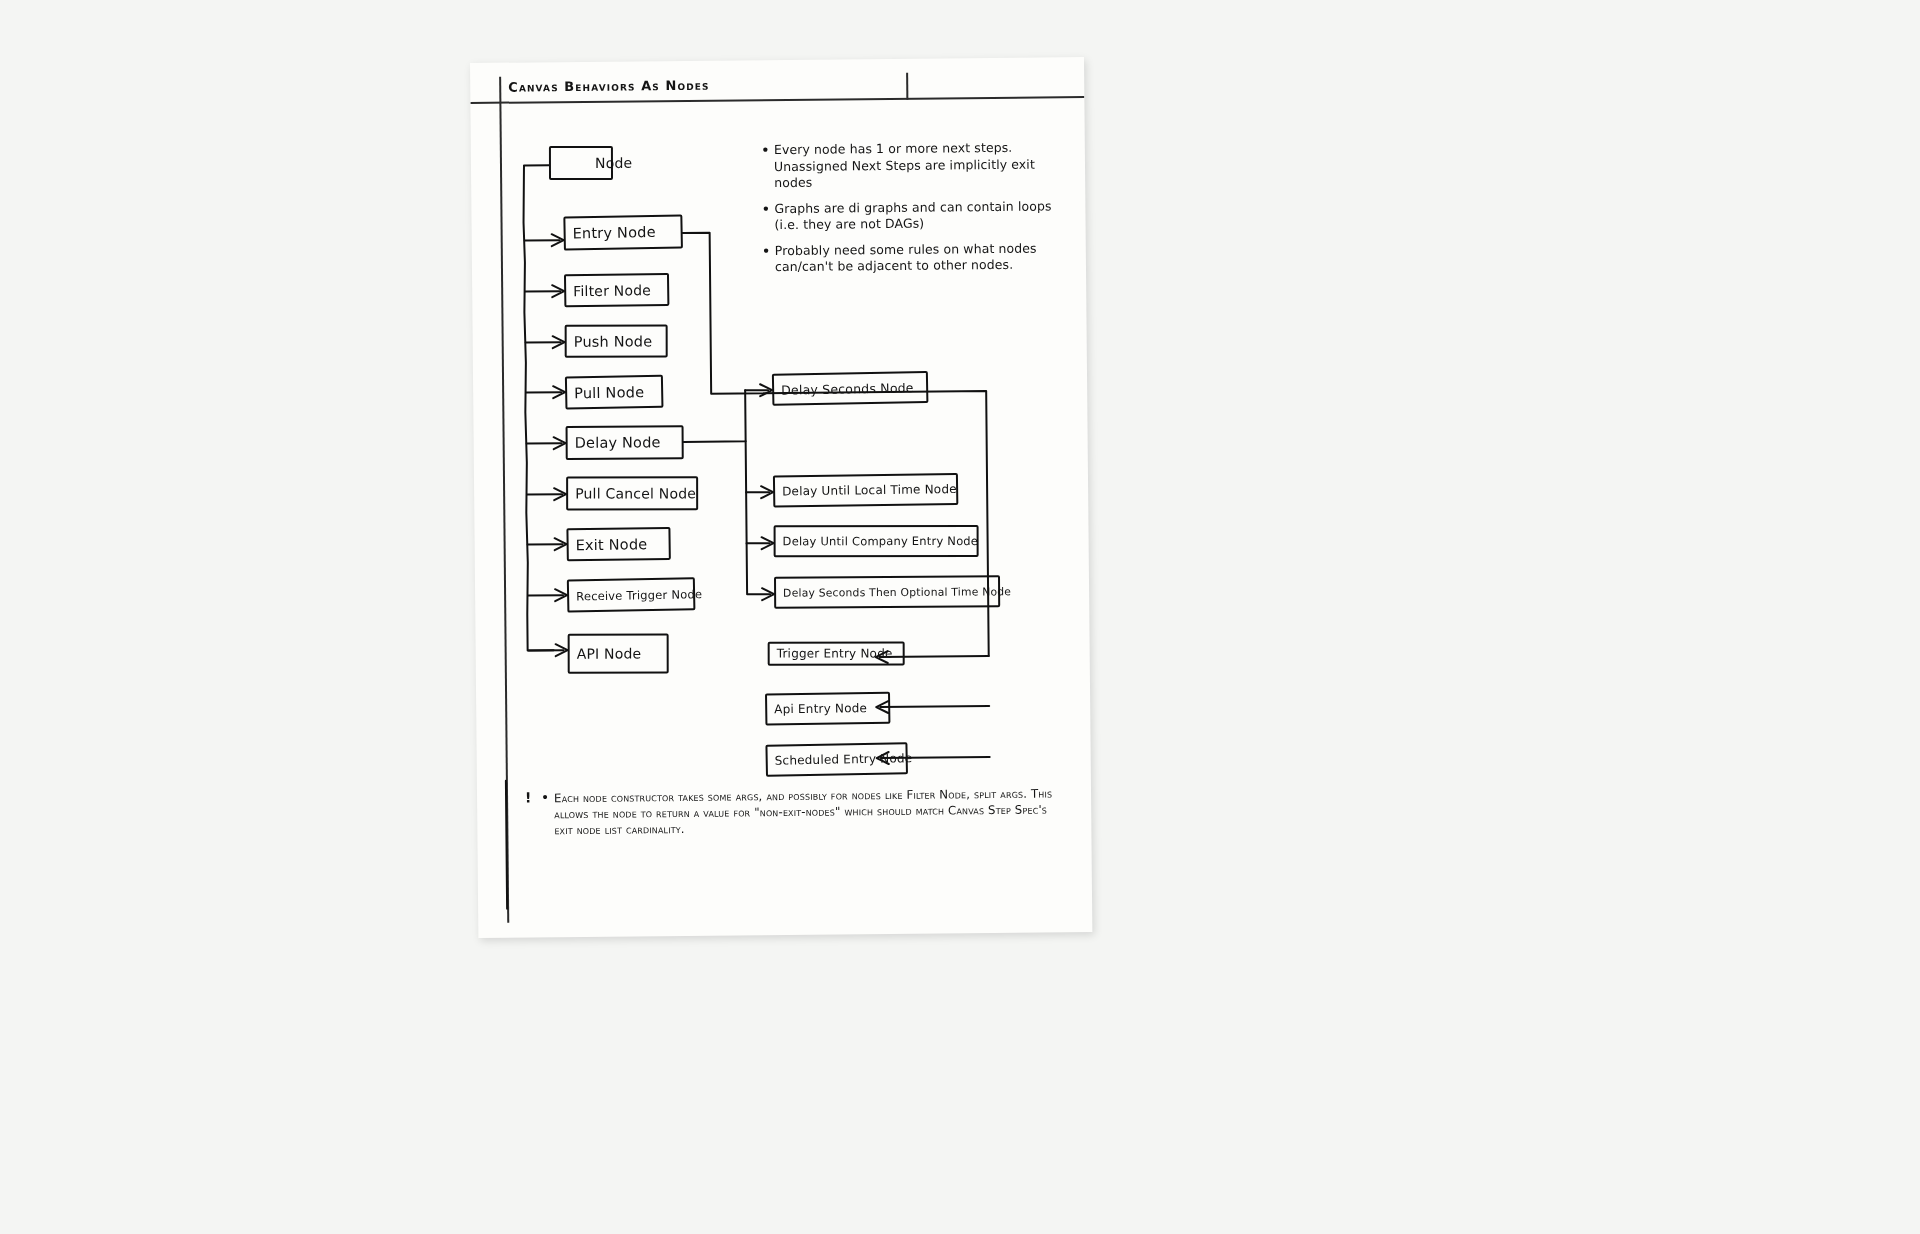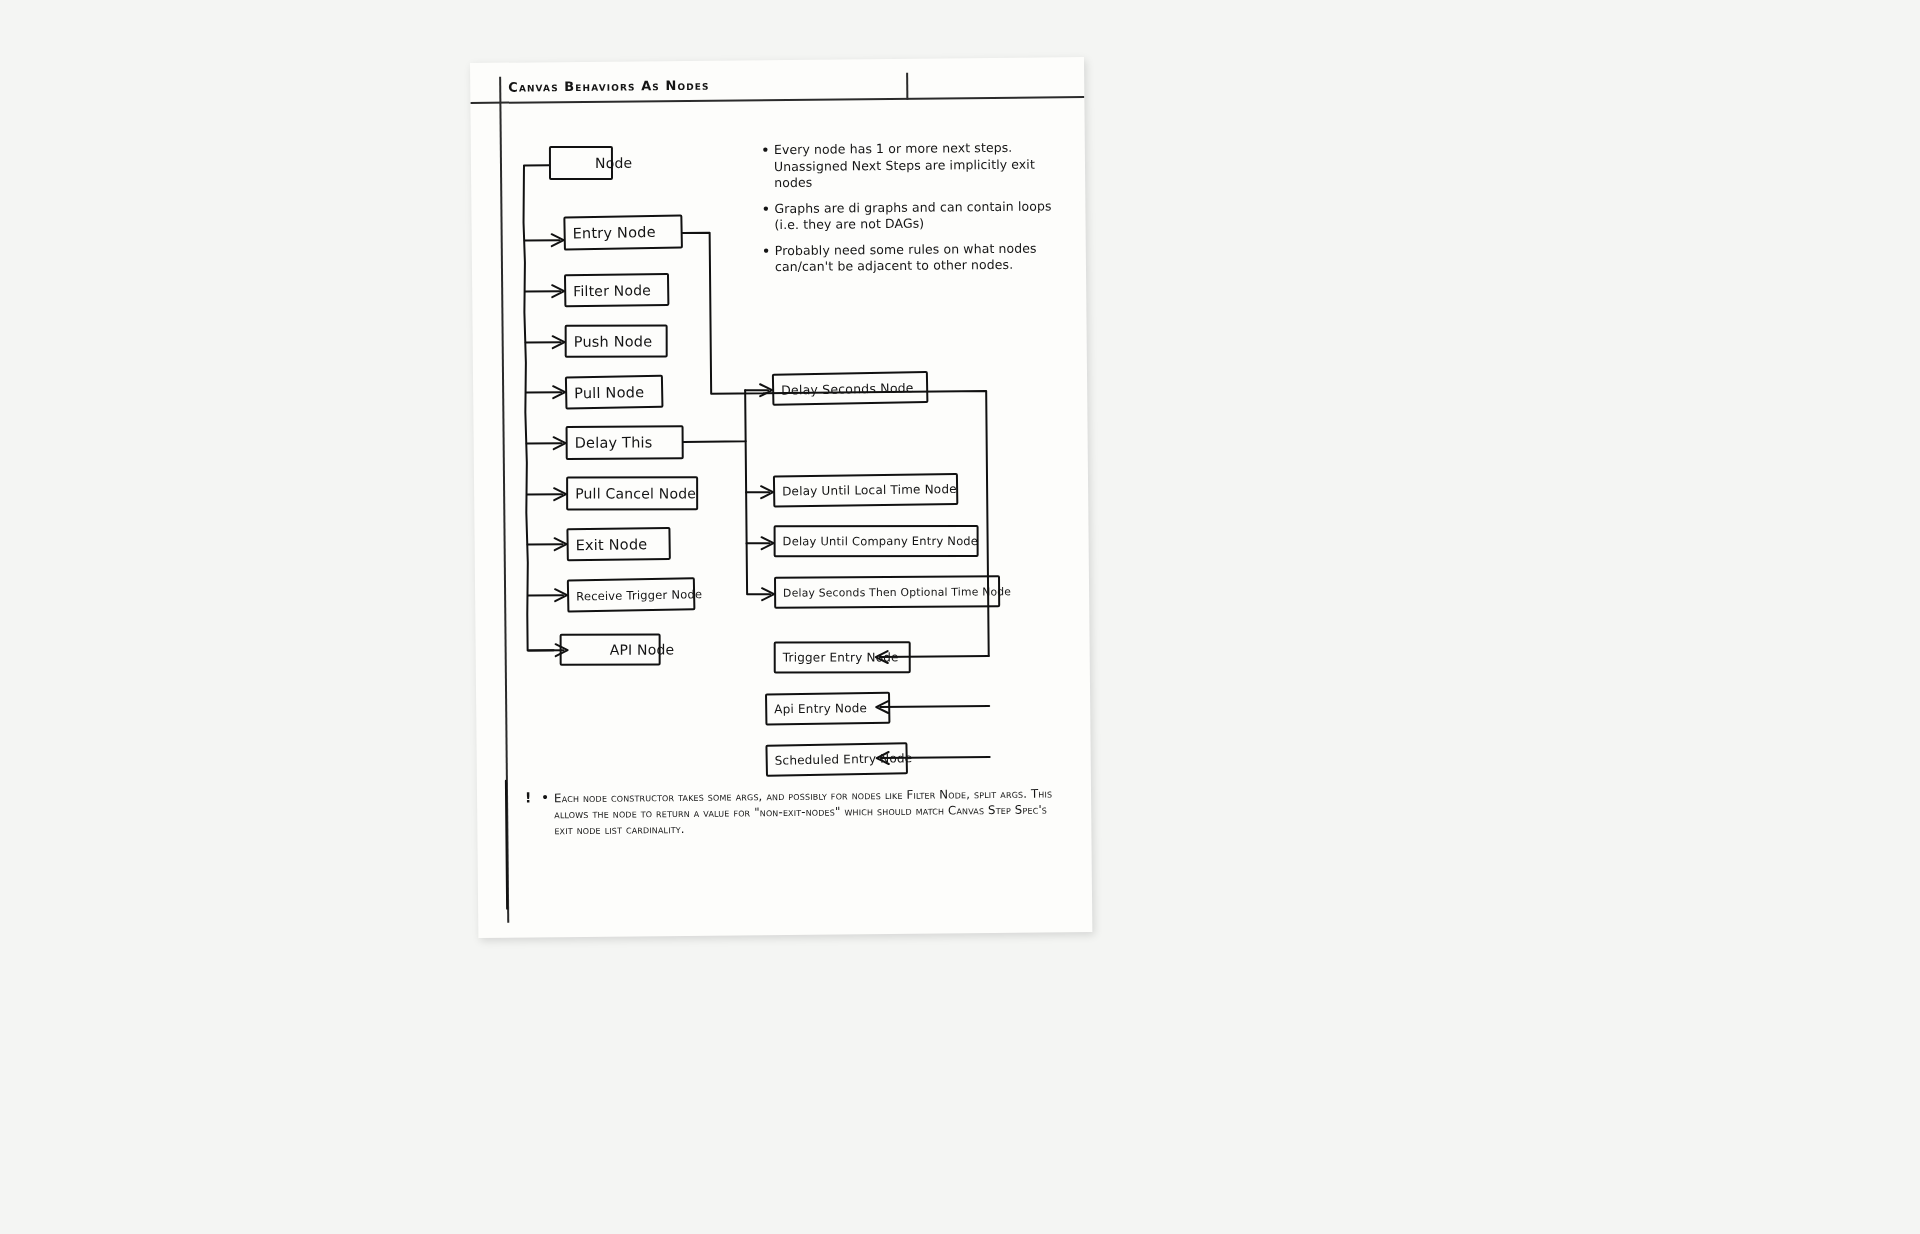--- a/index.html
+++ b/index.html
@@ -176,56 +176,56 @@
 
     <div class="nbox j2" style="left:92px;top:263px;width:103px;height:33px;">
       <span style="font-size:14.5px;">Push Node</span>
     </div>
 
     <div class="nbox j1" style="left:92px;top:314px;width:98px;height:33px;">
       <span style="font-size:14.5px;">Pull Node</span>
     </div>
 
     <div class="nbox j4" style="left:92px;top:364px;width:118px;height:34px;">
-      <span style="font-size:14.5px;">Delay This</span>
+      <span style="font-size:14.5px;">Delay Node</span>
     </div>
 
     <div class="nbox j2" style="left:92px;top:415px;width:132px;height:34px;">
       <span style="font-size:14px;text-align:center;">Pull Cancel Node</span>
     </div>
 
     <div class="nbox j3" style="left:92px;top:466px;width:104px;height:33px;">
       <span style="font-size:14.5px;">Exit Node</span>
     </div>
 
     <div class="nbox j1" style="left:92px;top:517px;width:128px;height:33px;">
       <span style="font-size:11.5px;">Receive Trigger Node</span>
     </div>
 
-    <div class="nbox j2" style="left:84px;top:572px;width:101px;height:32px;padding-left:41px;">
+    <div class="nbox j2" style="left:92px;top:572px;width:101px;height:40px;">
       <span style="font-size:14px;">API Node</span>
     </div>
 
     <div class="nbox j1" style="left:299px;top:313px;width:156px;height:32px;">
       <span style="font-size:12.5px;">Delay Seconds Node</span>
     </div>
 
     <div class="nbox j3" style="left:299px;top:415px;width:185px;height:32px;">
       <span style="font-size:12px;">Delay Until Local Time Node</span>
     </div>
 
     <div class="nbox j2" style="left:299px;top:466px;width:205px;height:32px;">
       <span style="font-size:11.5px;">Delay Until Company Entry Node</span>
     </div>
 
     <div class="nbox j4" style="left:299px;top:517px;width:226px;height:32px;">
       <span style="font-size:10.8px;">Delay Seconds Then Optional Time Node</span>
     </div>
 
-    <div class="nbox j2" style="left:298px;top:582px;width:137px;height:32px;">
+    <div class="nbox j2" style="left:292px;top:582px;width:137px;height:24px;">
       <span style="font-size:12px;">Trigger Entry Node</span>
     </div>
 
     <div class="nbox j3" style="left:289px;top:633px;width:125px;height:32px;">
       <span style="font-size:12px;">Api Entry Node</span>
     </div>
 
     <div class="nbox j1" style="left:289px;top:684px;width:142px;height:32px;">
       <span style="font-size:12px;">Scheduled Entry Node</span>
     </div>

